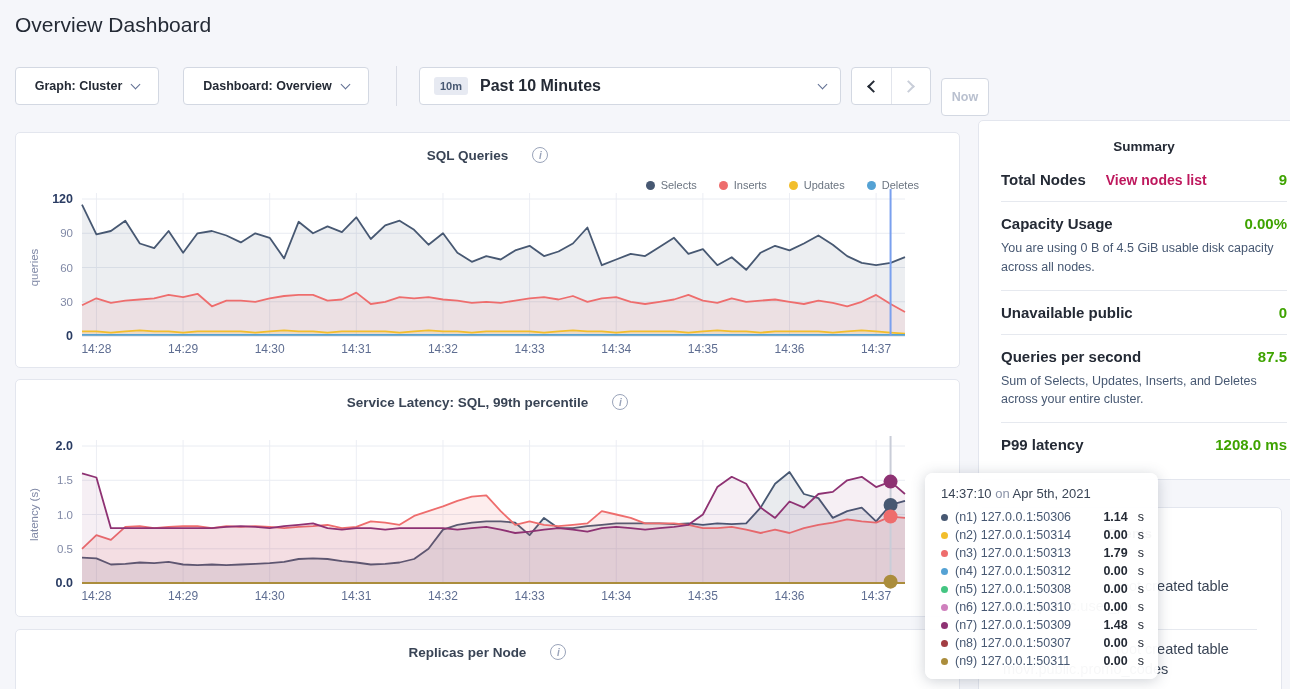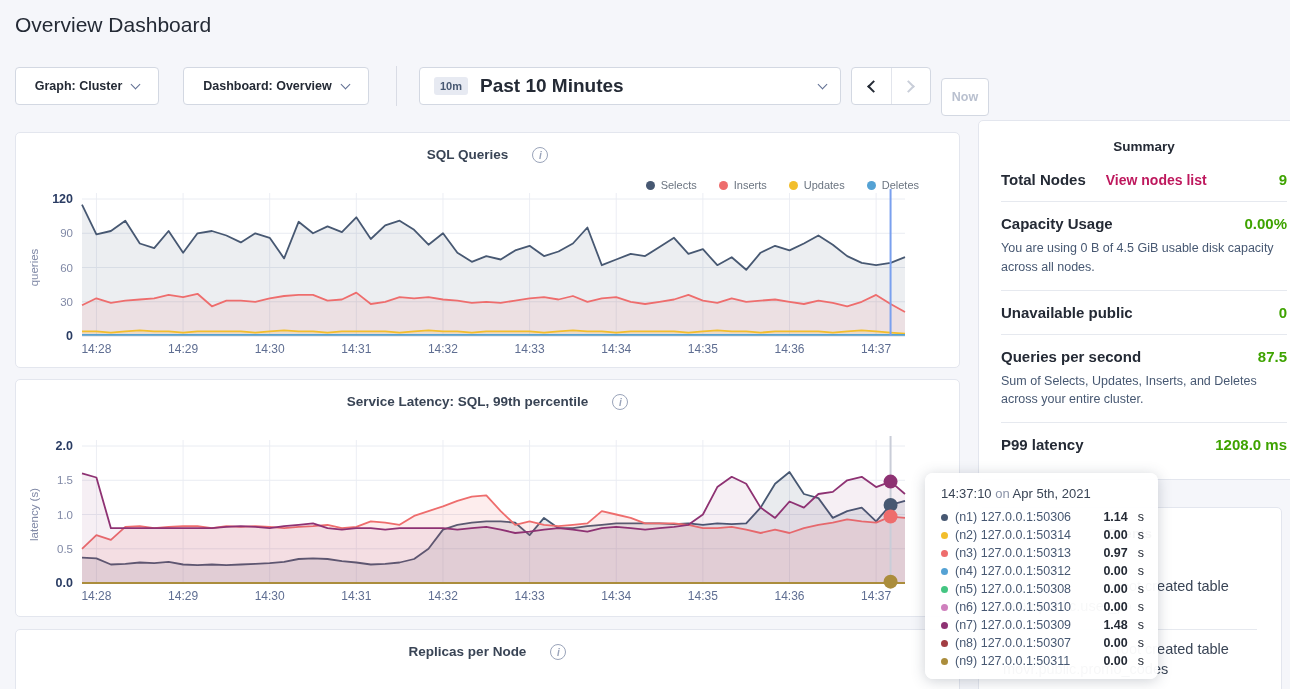--- a/index.html
+++ b/index.html
@@ -11,41 +11,41 @@
 
   
   .ctrl { position:absolute; top:67px; height:38px; background:#fff; border:1px solid #d3d8e2;
     border-radius:4px; display:flex; align-items:center; cursor:pointer; }
   .ctrl-label { font-size:12.5px; font-weight:700; color:#242a35; }
   #dd-graph { left:15px; width:144px; justify-content:center; gap:10px; }
   #dd-dashboard { left:183px; width:186px; justify-content:center; gap:10px; }
   .vsep { position:absolute; left:396px; top:66px; height:40px; width:1px; background:#d9dce5; }
   #dd-time { left:419px; width:422px; padding:0 14px; gap:12px; }
   .time-badge { background:#e7eaf2; border-radius:3px; padding:3px 6px; font-size:11px; font-weight:700; color:#475872; }
-  .time-label { font-size:19px; font-weight:700; color:#242a35; }
+  .time-label { font-size:16px; font-weight:700; color:#242a35; }
   .chev { width:7px; height:7px; border-right:1.5px solid #5f6e92; border-bottom:1.5px solid #5f6e92;
     transform:rotate(45deg); margin-top:-4px; flex:none; }
   #dd-time .chev { margin-left:auto; }
   #arrow-group { left:851px; width:80px; padding:0; }
   .arrow-cell { width:40px; height:100%; display:flex; align-items:center; justify-content:center; }
   .arrow-cell + .arrow-cell { border-left:1px solid #e2e5ec; }
   .chev-left  { width:9px; height:9px; border-left:2.5px solid #242a35; border-bottom:2.5px solid #242a35; transform:rotate(45deg); margin-left:4px; }
   .chev-right { width:9px; height:9px; border-right:2.5px solid #c9ced9; border-top:2.5px solid #c9ced9; transform:rotate(45deg); margin-right:4px; }
   #btn-now { left:941px; width:48px; justify-content:center;margin-top:11px; }
   #btn-now .ctrl-label { color:#b9c0cf; }
 
   
   .panel { position:absolute; background:#fff; border:1px solid #e3e6ee; border-radius:5px; }
   #panel-sql      { left:15px;  top:132px; width:945px; height:236px; }
   #panel-latency  { left:15px;  top:379px; width:945px; height:238px; }
   #panel-replicas { left:15px;  top:629px; width:945px; height:120px; }
   #panel-summary  { left:978px; top:120px; width:332px; height:360px; }
   #panel-events   { left:978px; top:507px; width:304px; height:240px; }
 
-  .chart-title-row { display:flex; align-items:flex-start; justify-content:center; gap:24px; padding-top:14px; }
+  .chart-title-row { display:flex; align-items:center; justify-content:center; gap:24px; padding-top:14px; }
   .chart-title { font-size:13.5px; font-weight:700; color:#394455; }
   .info-icon { width:16px; height:16px; border:1.5px solid #9aa4ba; border-radius:50%; color:#9aa4ba;
     font-size:10px; font-style:italic; font-weight:700; display:flex; align-items:center; justify-content:center; cursor:pointer; }
 
   .legend { position:absolute; top:46px; right:40px; display:flex; gap:22px; }
   .legend-item { display:flex; align-items:center; gap:6px; font-size:11px; color:#6b7480; cursor:pointer; }
   .legend-dot { width:9px; height:9px; border-radius:50%; }
 
   .chart-svg { position:absolute; left:0; top:56px; }
 
@@ -309,21 +309,21 @@
       </div>
       <div class="tt-row">
         <span class="tt-dot" style="background: rgb(242, 190, 44);"></span>
         <span class="tt-label">(n2) 127.0.0.1:50314</span>
         <span class="tt-val">0.00</span>
         <span class="tt-unit">s</span>
       </div>
       <div class="tt-row">
         <span class="tt-dot" style="background: rgb(238, 109, 109);"></span>
         <span class="tt-label">(n3) 127.0.0.1:50313</span>
-        <span class="tt-val">0.97</span>
+        <span class="tt-val">1.79</span>
         <span class="tt-unit">s</span>
       </div>
       <div class="tt-row">
         <span class="tt-dot" style="background: rgb(85, 162, 212);"></span>
         <span class="tt-label">(n4) 127.0.0.1:50312</span>
         <span class="tt-val">0.00</span>
         <span class="tt-unit">s</span>
       </div>
       <div class="tt-row">
         <span class="tt-dot" style="background: rgb(68, 197, 130);"></span>

